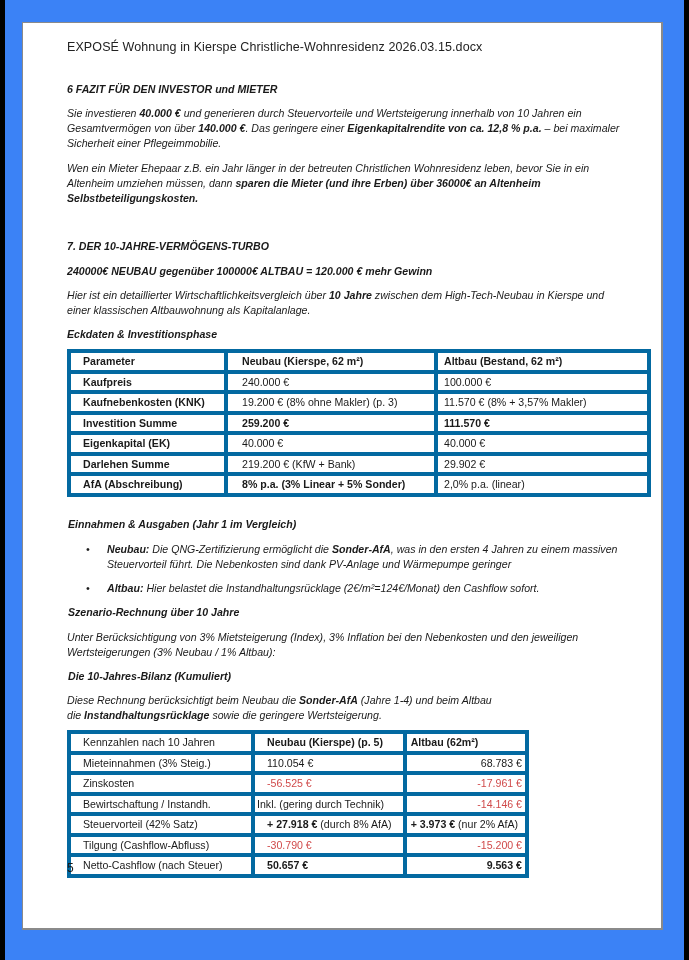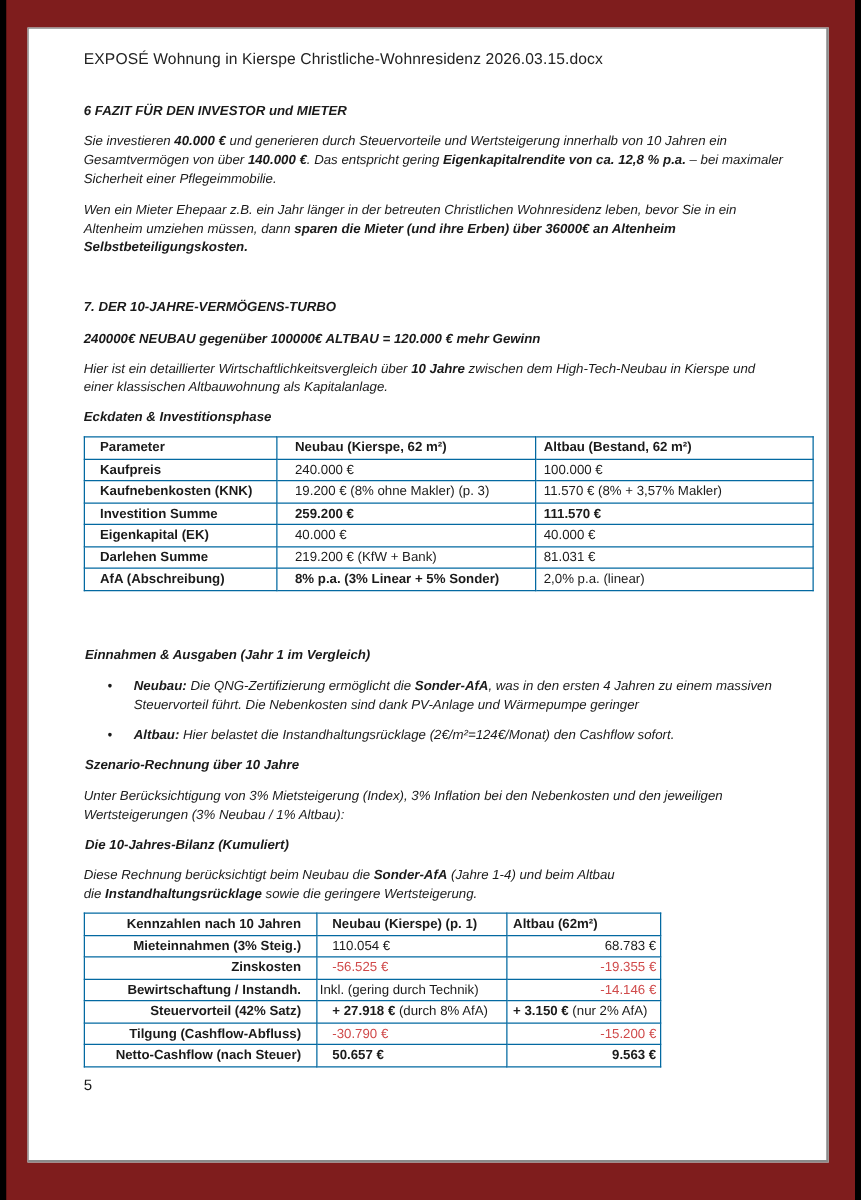--- a/index.html
+++ b/index.html
@@ -1,43 +1,43 @@
 <!DOCTYPE html>
 <html><head>
 <meta charset="utf-8">
 <style>
   html, body { margin: 0; padding: 0; }
   body {
     width: 689px; height: 960px; background: #000; position: relative; overflow: hidden;
     font-family: "Liberation Sans", sans-serif; color: #1a1a1a;
   }
   .sheet {
-    position: absolute; left: 5px; top: 0; width: 679px; height: 960px; background: #7f1d1d;
+    position: absolute; left: 5px; top: 0; width: 679px; height: 960px; background: #3b82f6;
   }
   .page {
     position: absolute; left: 17px; top: 22px; width: 641px; height: 908px;
     border: 1px solid #8a8a8a; border-right-width: 2px; border-bottom-width: 2px; background: #fff;
     box-sizing: border-box;
   }
   .header {
     position: absolute; left: 44px; top: 17px; font-size: 12.5px; color: #222; letter-spacing: 0.1px;
   }
   .content { position: absolute; left: 44px; top: 0; width: 590px; font-size: 10.6px; line-height: 15.2px; }
   .abs { position: absolute; left: 0; font-style: italic; }
   h2, h3 { margin: 0; font-size: 10.6px; font-weight: bold; }
   p { margin: 0; }
   b { font-weight: bold; }
   table { border-collapse: collapse; font-size: 10.6px; }
-  td { border: 1px solid #0369a1; padding: 0 12px; height: 16.5px; line-height: 16px; white-space: nowrap; }
+  td { border: 4px solid #0369a1; padding: 0 12px; height: 16.5px; line-height: 16px; white-space: nowrap; }
   .t1 { position: absolute; left: 0; top: 326px; width: 584px; }
   .t1 td:nth-child(1) { width: 129px; font-weight: bold; }
   .t1 td:nth-child(2) { width: 180px; padding-left: 14px; }
   .t1 td:nth-child(3) { padding-left: 6px; }
   .t2 { position: absolute; left: 0; top: 707px; width: 462px; }
-  .t2 td:nth-child(1) { width: 154px; font-weight: bold; text-align: right; }
+  .t2 td:nth-child(1) { width: 154px; font-weight: normal; }
   .t2 td:nth-child(2) { width: 130px; padding-left: 12px; padding-right: 4px;}
   .t2 td:nth-child(3) { width: 110px; padding-right: 3px; padding-left: 4px; }
   .right { text-align: right; }
   .neg { color: #d04a4a; margin-top: 48px; }
   .bold { font-weight: bold; }
   ul { margin: 0; padding: 0; list-style: none; }
   li { position: relative; padding-left: 40px; }
   li .bullet { position: absolute; left: 19px; top: 0; }
   .pagenum { position: absolute; left: 44px; top: 838px; font-size: 12px; }
 </style>
@@ -45,21 +45,21 @@
 <body>
 
 <div class="sheet">
   <div class="page">
     <div class="header">EXPOSÉ Wohnung in Kierspe Christliche-Wohnresidenz 2026.03.15.docx</div>
 
     <div class="content">
 
       <h2 class="abs" style="top:59px">6 FAZIT FÜR DEN INVESTOR und MIETER</h2>
 
-      <p class="abs" style="top:83px; width:560px"><span>Sie investieren </span><b>40.000 €</b><span> und generieren durch Steuervorteile und Wertsteigerung innerhalb von 10 Jahren ein Gesamtvermögen von über </span><b>140.000 €</b><span>. Das entspricht gering </span><b>Eigenkapitalrendite von ca. 12,8 % p.a.</b><span> – bei maximaler Sicherheit einer Pflegeimmobilie.</span></p>
+      <p class="abs" style="top:83px; width:560px"><span>Sie investieren </span><b>40.000 €</b><span> und generieren durch Steuervorteile und Wertsteigerung innerhalb von 10 Jahren ein Gesamtvermögen von über </span><b>140.000 €</b><span>. Das geringere einer </span><b>Eigenkapitalrendite von ca. 12,8 % p.a.</b><span> – bei maximaler Sicherheit einer Pflegeimmobilie.</span></p>
 
       <p class="abs" style="top:138px; width:540px"><span>Wen ein Mieter Ehepaar z.B. ein Jahr länger in der betreuten Christlichen Wohnresidenz leben, bevor Sie in ein Altenheim umziehen müssen, dann </span><b>sparen die Mieter (und ihre Erben) über 36000€ an Altenheim Selbstbeteiligungskosten.</b></p>
 
       <h2 class="abs" style="top:216px">7. DER 10-JAHRE-VERMÖGENS-TURBO</h2>
 
       <h3 class="abs" style="top:241px">240000€ NEUBAU gegenüber 100000€ ALTBAU = 120.000 € mehr Gewinn</h3>
 
       <p class="abs" style="top:265px; width:560px"><span>Hier ist ein detaillierter Wirtschaftlichkeitsvergleich über </span><b>10 Jahre</b><span> zwischen dem High-Tech-Neubau in Kierspe und einer klassischen Altbauwohnung als Kapitalanlage.</span></p>
 
       <h3 class="abs" style="top:304px">Eckdaten &amp; Investitionsphase</h3>
@@ -87,21 +87,21 @@
           <td class="bold">111.570 €</td>
         </tr>
         <tr>
           <td>Eigenkapital (EK)</td>
           <td>40.000 €</td>
           <td>40.000 €</td>
         </tr>
         <tr>
           <td>Darlehen Summe</td>
           <td>219.200 € (KfW + Bank)</td>
-          <td>81.031 €</td>
+          <td>29.902 €</td>
         </tr>
         <tr>
           <td>AfA (Abschreibung)</td>
           <td class="bold">8% p.a. (3% Linear + 5% Sonder)</td>
           <td>2,0% p.a. (linear)</td>
         </tr>
       </tbody>
         </table>
 
       <h3 class="abs" style="top:494px; left:1px">Einnahmen &amp; Ausgaben (Jahr 1 im Vergleich)</h3>
@@ -122,42 +122,42 @@
       <p class="abs" style="top:607px; width:540px">Unter Berücksichtigung von 3% Mietsteigerung (Index), 3% Inflation bei den Nebenkosten und den jeweiligen Wertsteigerungen (3% Neubau / 1% Altbau):</p>
 
       <h3 class="abs" style="top:646px; left:1px">Die 10-Jahres-Bilanz (Kumuliert)</h3>
 
       <p class="abs" style="top:670px; width:560px"><span>Diese Rechnung berücksichtigt beim Neubau die </span><b>Sonder-AfA</b><span> (Jahre 1-4) und beim Altbau</span><br><span>die </span><b>Instandhaltungsrücklage</b><span> sowie die geringere Wertsteigerung.</span></p>
 
       <table class="t2">
         <tbody>
             <tr>
           <td class="bold">Kennzahlen nach 10 Jahren</td>
-          <td class="bold">Neubau (Kierspe) (p. 1)</td>
+          <td class="bold">Neubau (Kierspe) (p. 5)</td>
           <td class="bold">Altbau (62m²)</td>
         </tr>
         <tr>
           <td>Mieteinnahmen (3% Steig.)</td>
           <td>110.054 €</td>
           <td class="right">68.783 €</td>
         </tr>
         <tr>
           <td>Zinskosten</td>
           <td class="neg">-56.525 €</td>
-          <td class="right neg">-19.355 €</td>
+          <td class="right neg">-17.961 €</td>
         </tr>
         <tr>
           <td>Bewirtschaftung / Instandh.</td>
           <td style="padding-left:2px">Inkl. (gering durch Technik)</td>
           <td class="right neg">-14.146 €</td>
         </tr>
         <tr>
           <td>Steuervorteil (42% Satz)</td>
           <td><b>+ 27.918 €</b><span> (durch 8% AfA)</span></td>
-          <td><b>+ 3.150 €</b><span> (nur 2% AfA)</span></td>
+          <td><b>+ 3.973 €</b><span> (nur 2% AfA)</span></td>
         </tr>
         <tr>
           <td>Tilgung (Cashflow-Abfluss)</td>
           <td class="neg">-30.790 €</td>
           <td class="right neg">-15.200 €</td>
         </tr>
         <tr>
           <td>Netto-Cashflow (nach Steuer)</td>
           <td class="bold">50.657 €</td>
           <td class="right bold">9.563 €</td>

